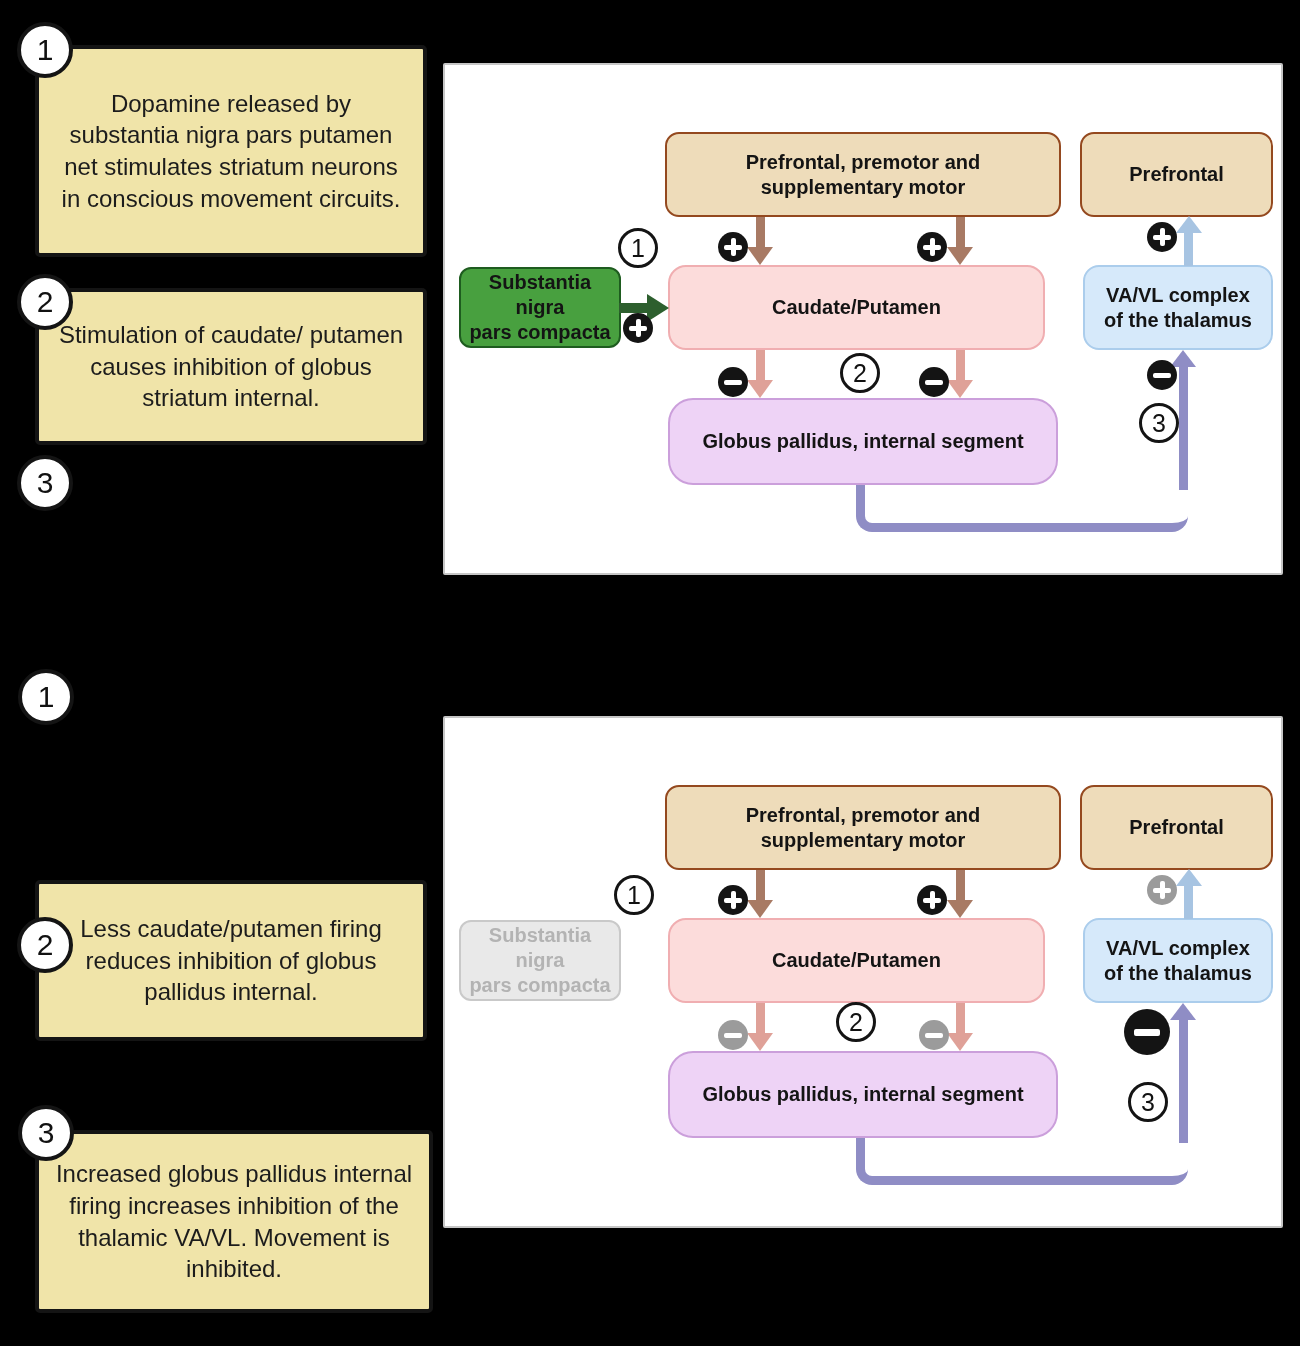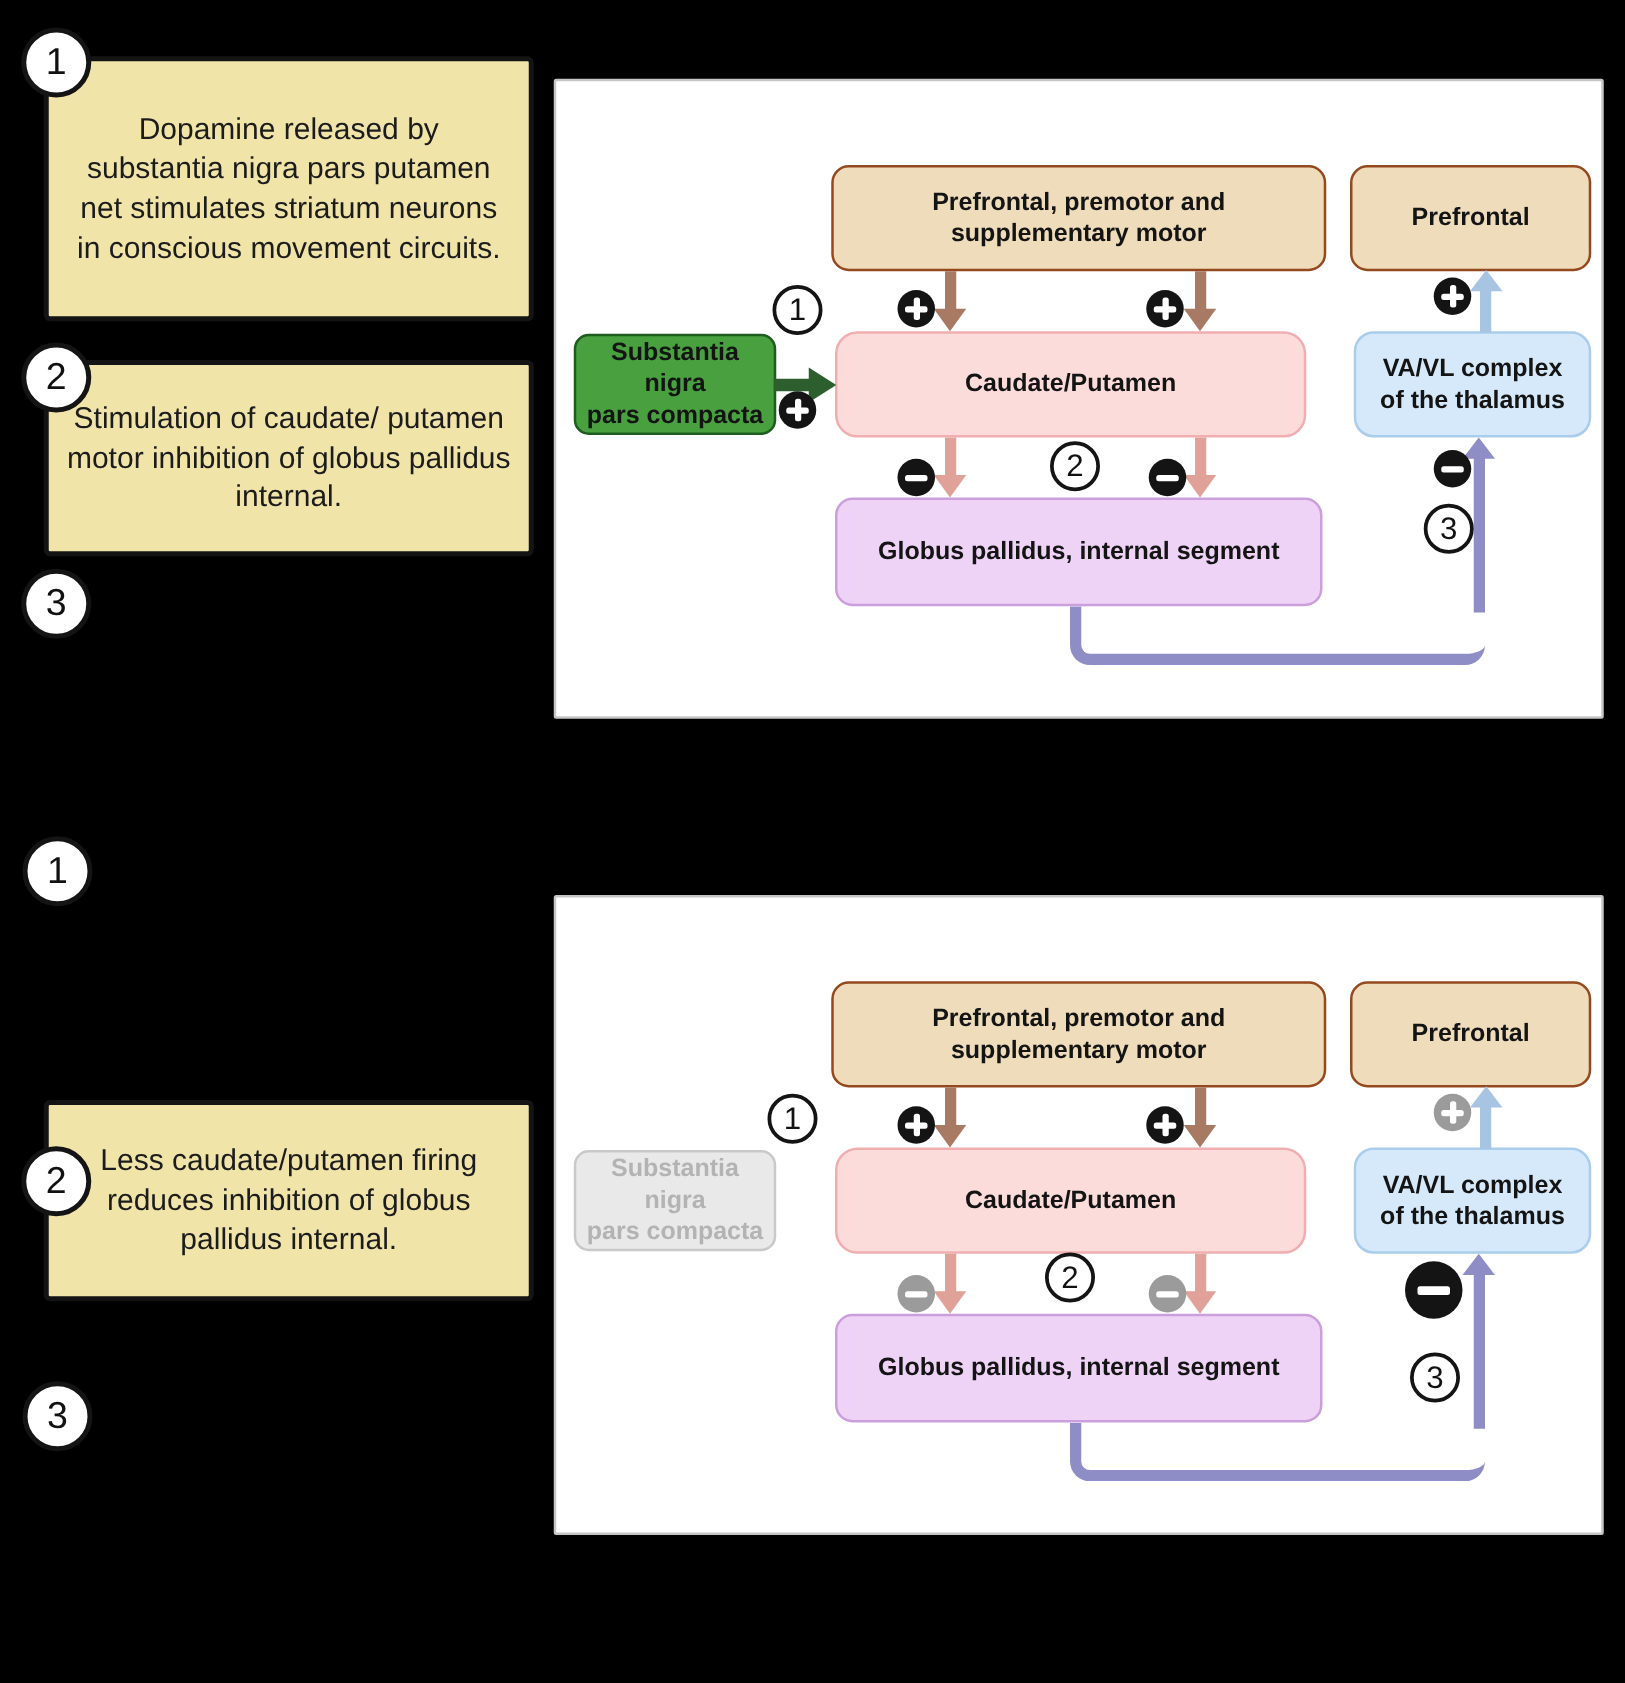--- a/index.html
+++ b/index.html
@@ -16,21 +16,21 @@
   .panel{position:absolute;width:840px;height:512px;background:#fff;border:2px solid #c6c6c6;
          box-sizing:border-box;border-radius:2px;}
   
   .fbox{position:absolute;display:flex;align-items:center;justify-content:center;
         text-align:center;font-weight:bold;font-size:20px;line-height:1.25;
         border:2px solid;border-radius:14px;box-sizing:border-box;color:#141414;padding:4px 10px;}
   .tan{background:#eedcba;border-color:#94491f;}
   .pink{background:#fcdcdb;border-color:#f0aeb1;border-radius:18px;}
   .green{background:#48a03f;border-color:#1e5c1f;border-radius:12px;}
   .blue{background:#d6e9fa;border-color:#abcdec;border-radius:16px;}
-  .purple{background:#eed3f6;border-color:#cb9fdb;border-radius:14px;}
+  .purple{background:#eed3f6;border-color:#cb9fdb;border-radius:25px;}
   .grayed{background:#e9e9e9;border-color:#c9c9c9;color:#b3b3b3;border-radius:12px;}
   .pre{white-space:pre-line;padding:2px 6px;}
   
   .badge{position:absolute;width:30px;height:30px;border-radius:50%;background:#141414;
          display:flex;align-items:center;justify-content:center;z-index:4;}
   .badge .bh{width:18px;height:5px;background:#fff;border-radius:2px;}
   .badge .bv{position:absolute;width:5px;height:18px;background:#fff;border-radius:2px;}
   .badge.gray{background:#9b9b9b;}
   .badge.big{width:46px;height:46px;}
   .badge.big .bh{width:26px;height:7px;}
@@ -51,30 +51,31 @@
 </style>
 </head>
 <body>
 
 <div class="canvas">
 
   <div class="nnum" style="left:17px;top:22px">1</div>
   <div class="note" style="left:35px;top:45px;width:392px;height:212px">Dopamine released by substantia nigra pars putamen net stimulates striatum neurons in conscious movement circuits.</div>
 
   <div class="nnum" style="left:17px;top:274px">2</div>
-  <div class="note" style="left:35px;top:288px;width:392px;height:157px">Stimulation of caudate/ putamen motor inhibition of globus pallidus internal.</div>
+  <div class="note" style="left:35px;top:288px;width:392px;height:157px">Stimulation of caudate/ putamen causes inhibition of globus striatum internal.</div>
 
   <div class="nnum" style="left:17px;top:455px">3</div>
 
   <div class="nnum" style="left:18px;top:669px">1</div>
 
   <div class="nnum" style="left:17px;top:917px">2</div>
   <div class="note" style="left:35px;top:880px;width:392px;height:161px">Less caudate/putamen firing reduces inhibition of globus pallidus internal.</div>
 
   <div class="nnum" style="left:18px;top:1105px">3</div>
+  <div class="note" style="left:35px;top:1130px;width:398px;height:183px">Increased globus pallidus internal firing increases inhibition of the thalamic VA/VL. Movement is inhibited.</div>
 
   <div class="panel" style="left:443px;top:63px">
 
     <div class="fbox tan" style="left:220px;top:67px;width:396px;height:85px">Prefrontal, premotor and supplementary motor</div>
     <div class="fbox tan" style="left:635px;top:67px;width:193px;height:85px">Prefrontal</div>
     <div class="fbox green pre" style="left:14px;top:202px;width:162px;height:81px">Substantia
 nigra
 pars compacta</div>
     <div class="fbox pink" style="left:223px;top:200px;width:377px;height:85px">Caudate/Putamen</div>
     <div class="fbox blue pre" style="left:638px;top:200px;width:190px;height:85px">VA/VL complex

